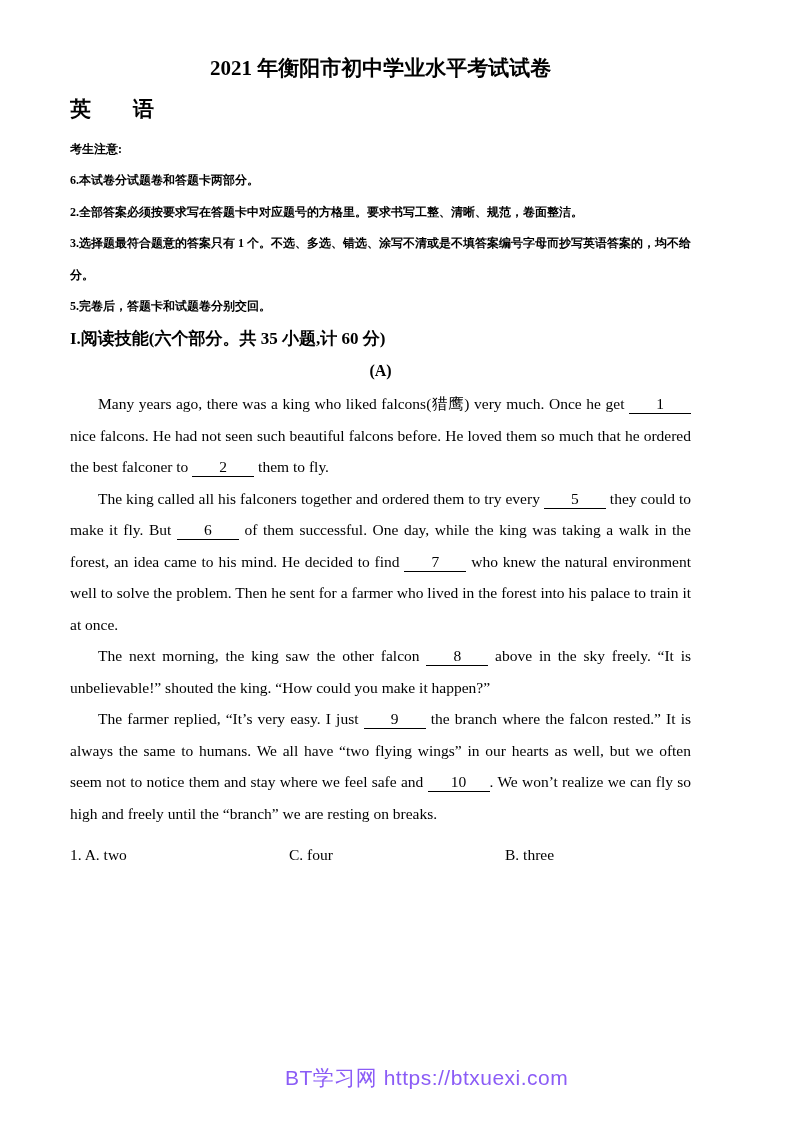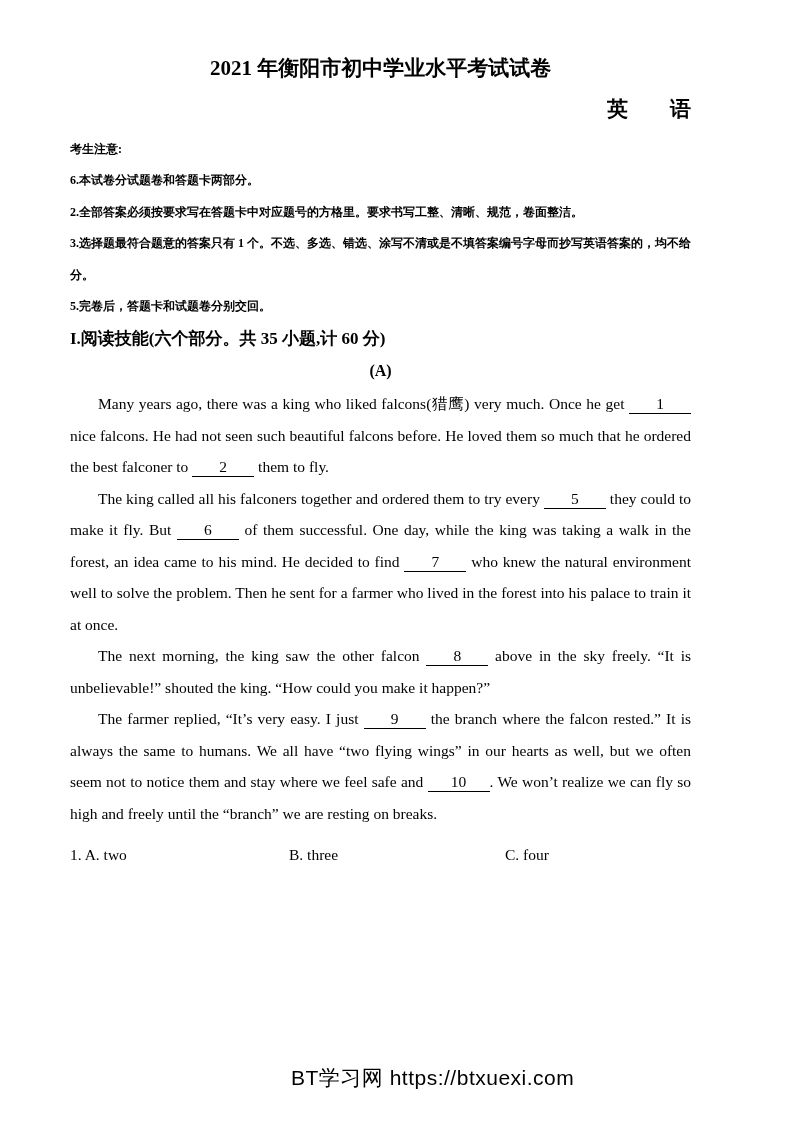--- a/index.html
+++ b/index.html
@@ -16,21 +16,21 @@
   }
   .doc-title {
     margin: 0;
     text-align: center;
     font-size: 21px;
     font-weight: 700;
     line-height: 1.35;
   }
   .doc-subject {
     margin: 14px 0 10px 0;
-    text-align: right;
+    text-align: left;
     font-size: 21px;
     font-weight: 700;
     line-height: 1.3;
   }
   .notice p {
     margin: 0;
     font-size: 12px;
     font-weight: 700;
     line-height: 31.5px;
     text-align: justify;
@@ -73,23 +73,22 @@
   }
   .q-cell:nth-child(1) { width: 219px; }
   .q-cell:nth-child(2) { width: 216px; }
   .q-cell:nth-child(3) { flex: 1; }
   .watermark {
     position: absolute;
     left: 285px;
     top: 1064px;
     font-family: "Liberation Sans", "DejaVu Sans", sans-serif;
     font-size: 21px;
-    color: #000000;
+    color: #8b5cf6;
     letter-spacing: 0.5px;
-    margin-left: 6px;
   }
 </style>
 </head>
 <body>
 
 <div class="page">
 
   <h1 class="doc-title">2021 年衡阳市初中学业水平考试试卷</h1>
   <h2 class="doc-subject">英　　语</h2>
 
@@ -107,20 +106,20 @@
   <div class="passage" id="passage">
       <p>Many years ago, there was a king who liked falcons(猎鹰) very much. Once he get <span class="blank">1</span> nice falcons. He had not seen such beautiful falcons before. He loved them so much that he ordered the best falconer to <span class="blank">2</span> them to fly.</p>
       <p>The king called all his falconers together and ordered them to try every <span class="blank">5</span> they could to make it fly. But <span class="blank">6</span> of them successful. One day, while the king was taking a walk in the forest, an idea came to his mind. He decided to find <span class="blank">7</span> who knew the natural environment well to solve the problem. Then he sent for a farmer who lived in the forest into his palace to train it at once.</p>
       <p>The next morning, the king saw the other falcon <span class="blank">8</span> above in the sky freely. “It is unbelievable!” shouted the king. “How could you make it happen?”</p>
       <p>The farmer replied, “It’s very easy. I just <span class="blank">9</span> the branch where the falcon rested.” It is always the same to humans. We all have “two flying wings” in our hearts as well, but we often seem not to notice them and stay where we feel safe and <span class="blank">10</span>. We won’t realize we can fly so high and freely until the “branch” we are resting on breaks.</p>
     </div>
 
   <div class="questions" id="questions">
       <div class="q-row">
         <div class="q-cell">1. A. two</div>
+        <div class="q-cell">C. four</div>
         <div class="q-cell">B. three</div>
-        <div class="q-cell">C. four</div>
       </div>
     </div>
 
   <div class="watermark">BT学习网 https://btxuexi.com</div>
 
 </div>
 
 </body></html>

